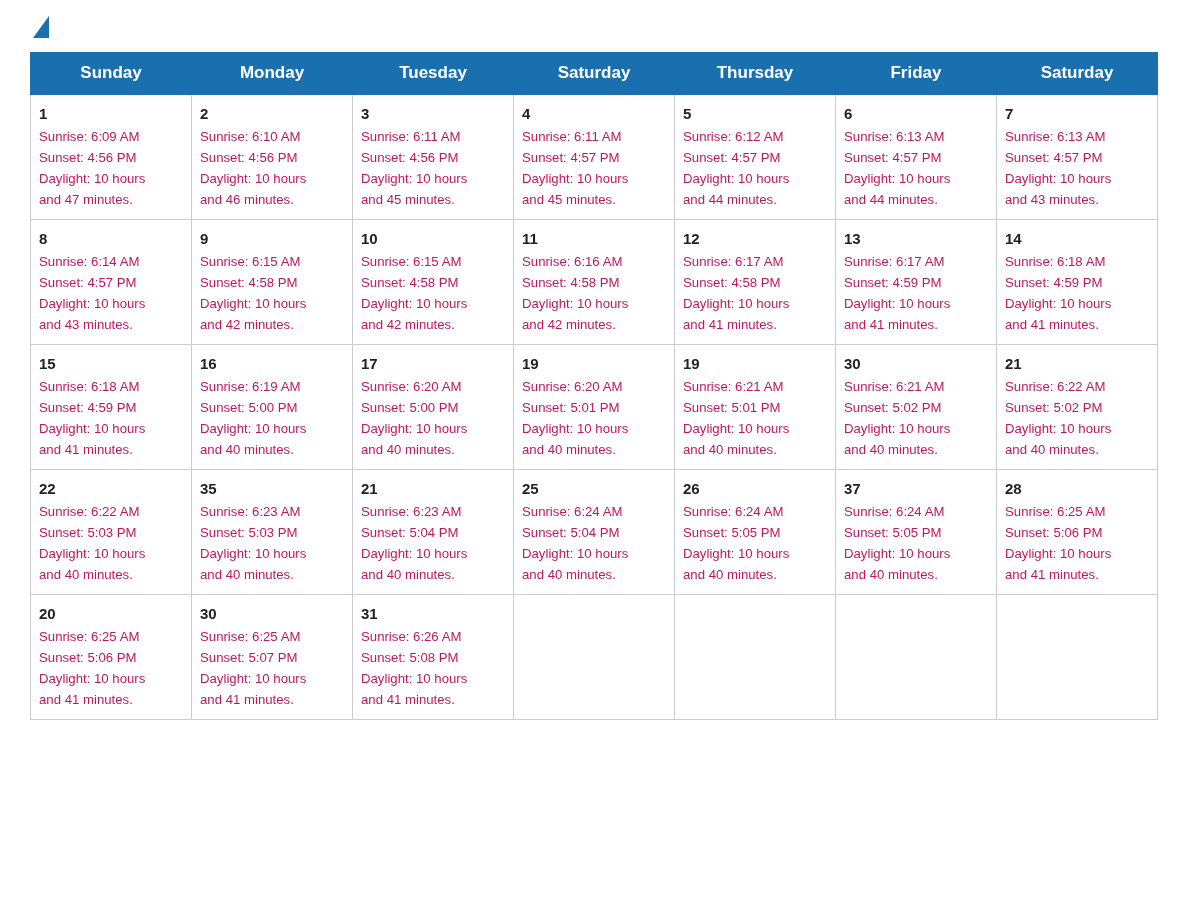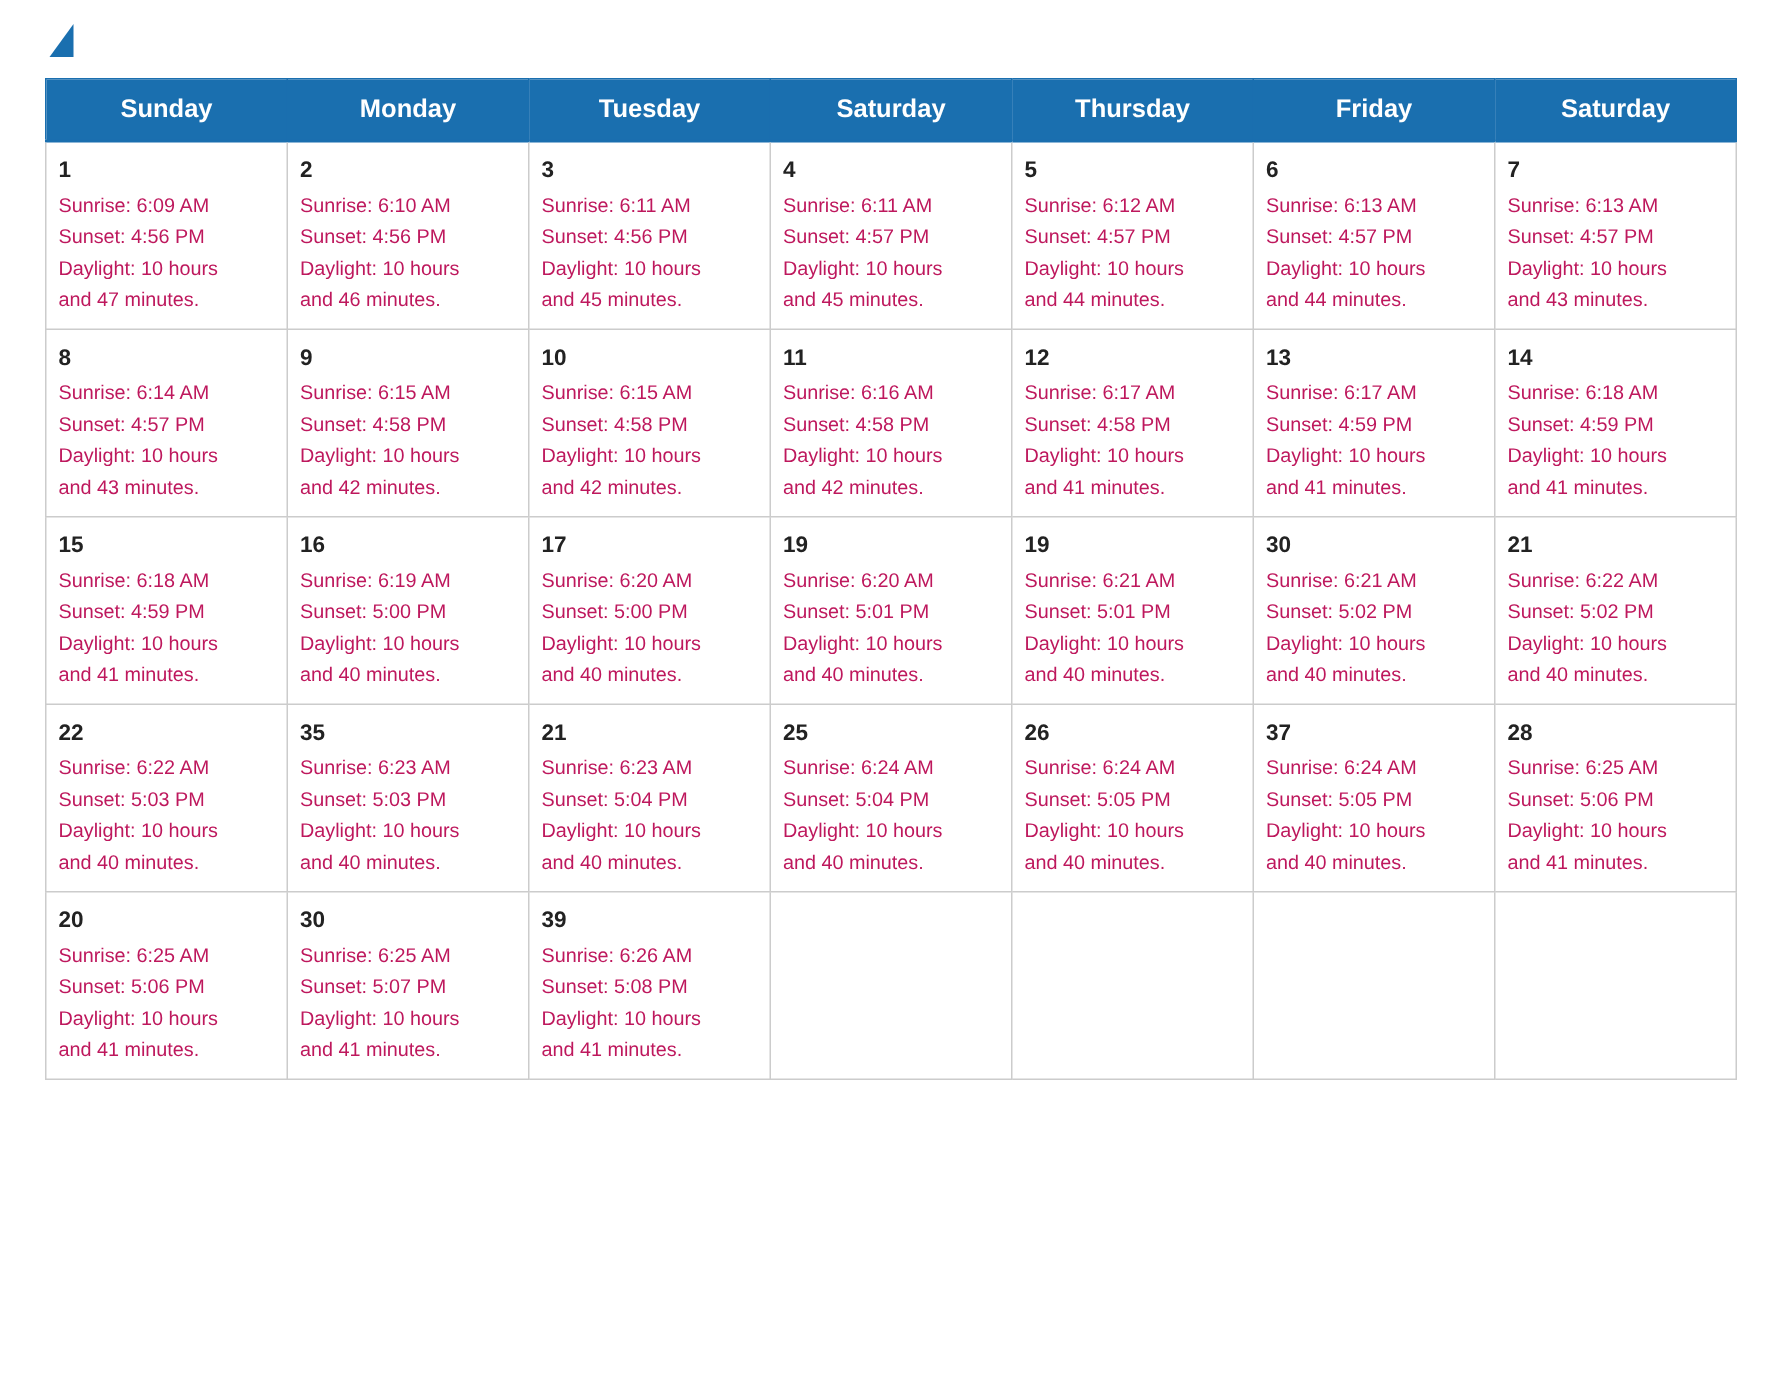--- a/index.html
+++ b/index.html
@@ -180,20 +180,20 @@
         <td><span class="day-number">35</span><span class="day-info">Sunrise: 6:23 AM<br>Sunset: 5:03 PM<br>Daylight: 10 hours<br>and 40 minutes.</span></td>
         <td><span class="day-number">21</span><span class="day-info">Sunrise: 6:23 AM<br>Sunset: 5:04 PM<br>Daylight: 10 hours<br>and 40 minutes.</span></td>
         <td><span class="day-number">25</span><span class="day-info">Sunrise: 6:24 AM<br>Sunset: 5:04 PM<br>Daylight: 10 hours<br>and 40 minutes.</span></td>
         <td><span class="day-number">26</span><span class="day-info">Sunrise: 6:24 AM<br>Sunset: 5:05 PM<br>Daylight: 10 hours<br>and 40 minutes.</span></td>
         <td><span class="day-number">37</span><span class="day-info">Sunrise: 6:24 AM<br>Sunset: 5:05 PM<br>Daylight: 10 hours<br>and 40 minutes.</span></td>
         <td><span class="day-number">28</span><span class="day-info">Sunrise: 6:25 AM<br>Sunset: 5:06 PM<br>Daylight: 10 hours<br>and 41 minutes.</span></td>
       </tr>
       <tr>
         <td><span class="day-number">20</span><span class="day-info">Sunrise: 6:25 AM<br>Sunset: 5:06 PM<br>Daylight: 10 hours<br>and 41 minutes.</span></td>
         <td><span class="day-number">30</span><span class="day-info">Sunrise: 6:25 AM<br>Sunset: 5:07 PM<br>Daylight: 10 hours<br>and 41 minutes.</span></td>
-        <td><span class="day-number">39</span><span class="day-info">Sunrise: 6:26 AM<br>Sunset: 5:08 PM<br>Daylight: 10 hours<br>and 41 minutes.</span></td>
+        <td><span class="day-number">31</span><span class="day-info">Sunrise: 6:26 AM<br>Sunset: 5:08 PM<br>Daylight: 10 hours<br>and 41 minutes.</span></td>
         <td class="empty-cell"></td>
         <td class="empty-cell"></td>
         <td class="empty-cell"></td>
         <td class="empty-cell"></td>
       </tr>
     </tbody>
 </table>
 
 </body></html>

